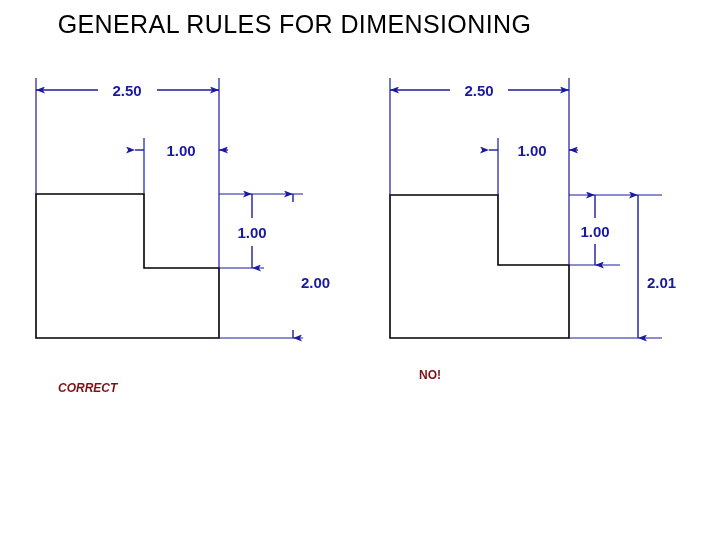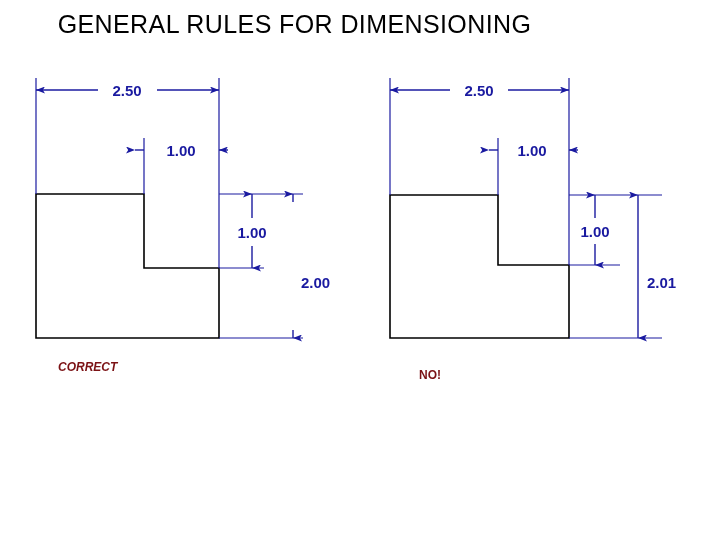--- a/index.html
+++ b/index.html
@@ -44,21 +44,21 @@
   .caption {
     position: absolute;
     font-family: "Liberation Sans", sans-serif;
     font-size: 12px;
     font-weight: bold;
     color: #7B1215;
     white-space: nowrap;
   }
   #caption-correct {
     left: 58px;
-    top: 360px;
+    top: 381px;
     font-style: italic;
     text-align: center;
   }
   #caption-wrong {
     left: 419px;
     top: 368px;
     font-style: normal;
   }
   .dim-text {
     font-family: "Liberation Sans", sans-serif;

